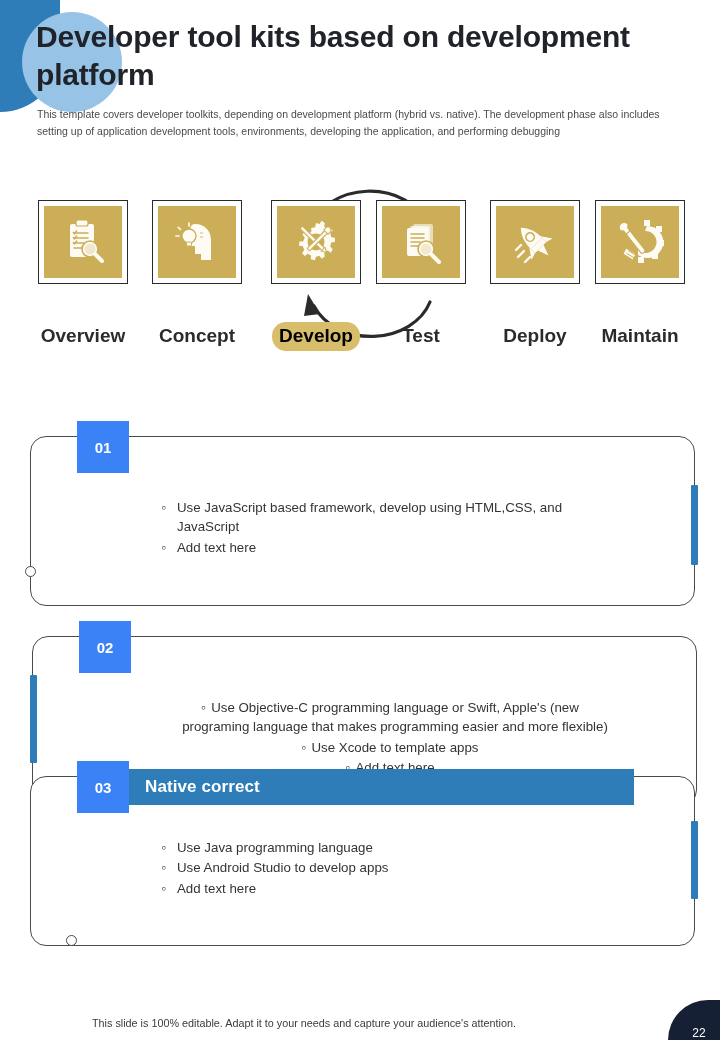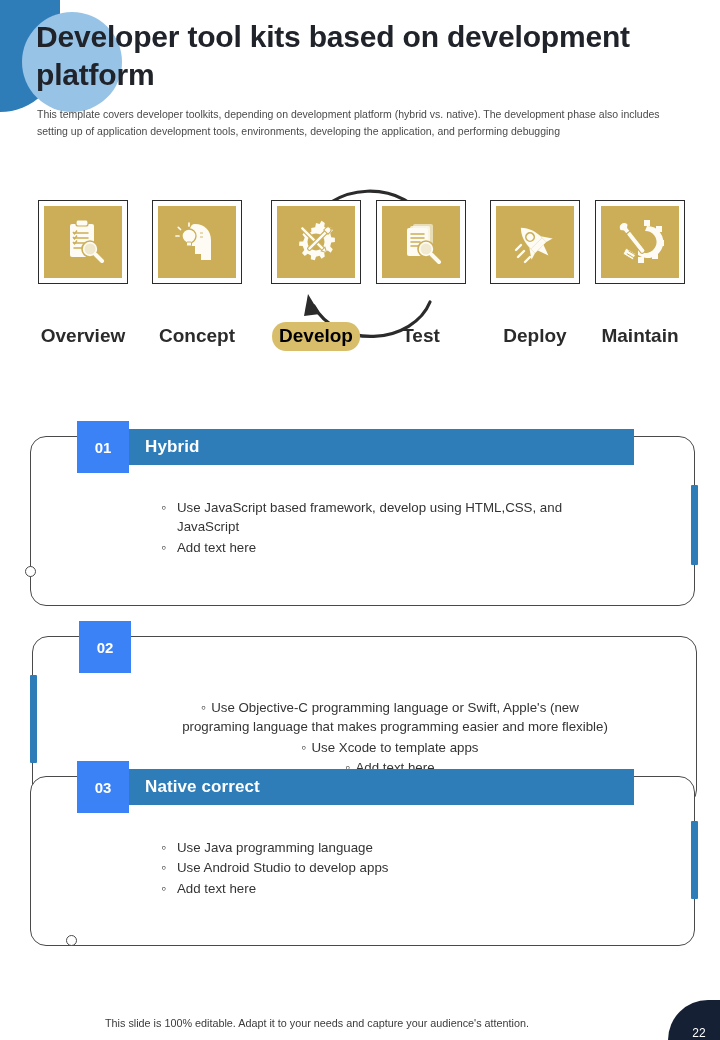--- a/index.html
+++ b/index.html
@@ -190,21 +190,21 @@
     display: inline-block;
     width: 16px;
     margin-left: -16px;
     color: #343434;
     font-size: 14px;
   }
 
   
   #footer-note {
     position: absolute;
-    left: 17px; top: 1017px;
+    left: 4px; top: 1017px;
     width: 600px;
     text-align: center;
     font-size: 10.8px;
     color: #3b3b3b;
   }
   #page-badge {
     position: absolute;
     right: 0px; top: 1000px;
     width: 52px; height: 52px;
     background: #152034;
@@ -376,21 +376,20 @@
         </svg>
       </div>
     </div>
     <div class="stage-label">Maintain</div>
   </div>
 </div>
 
 <div class="card" style="left:30px; top:436px; width:665px; height:170px;">
   <div class="card-bar-right" style="top:48px; height:80px;"></div>
   <div class="num-box">01</div>
-  <div class="head-bar" style="width:505px;">Hybrid</div>
   <div class="bullets" style="top:60px;">
     <ul>
       <li>Use JavaScript based framework, develop using HTML,CSS, and JavaScript</li>
       <li>Add text here</li>
     </ul>
   </div>
 </div>
 <div class="node-dot" style="left:25px; top:566px;"></div>
 
 <div class="card" style="left:32px; top:636px; width:665px; height:170px;text-align:center;">

